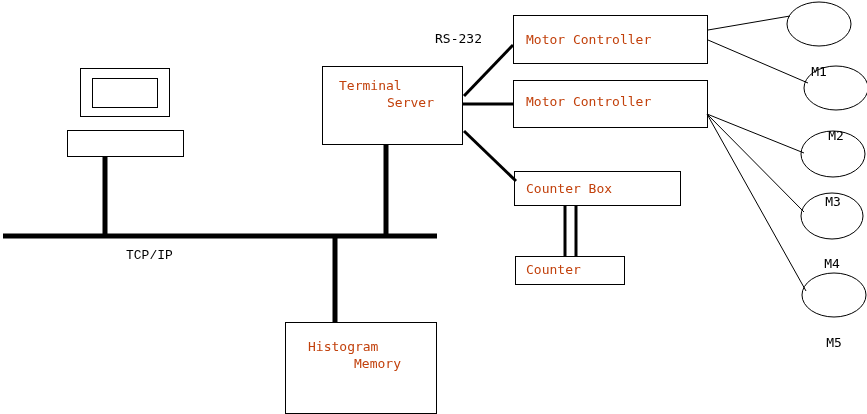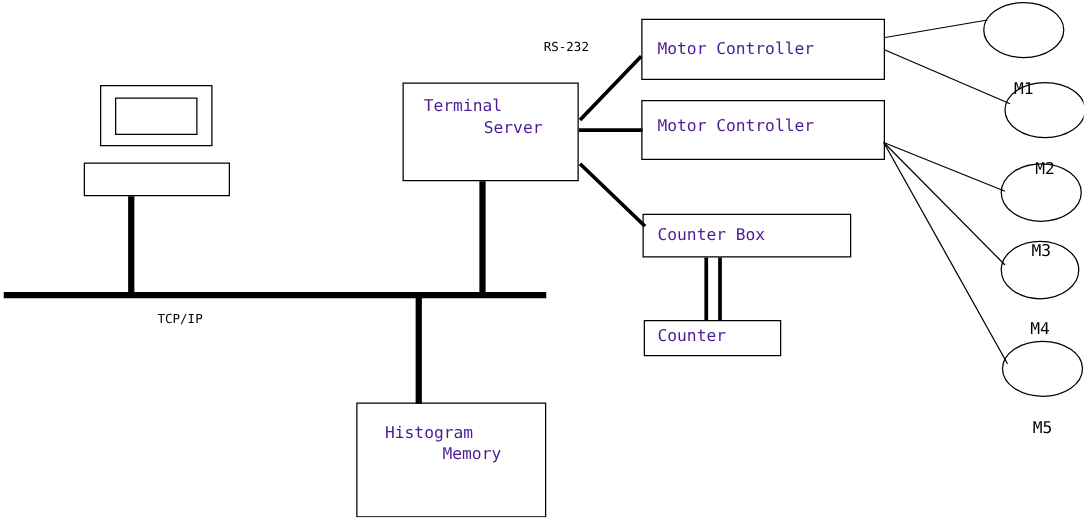--- a/index.html
+++ b/index.html
@@ -23,42 +23,42 @@
     height: 414px;
   }
   .node-box {
     position: absolute;
     border: 1px solid #000000;
     background: transparent;
     box-sizing: border-box;
   }
   .node-label {
     position: absolute;
-    color: #4c1d95;
+    color: #c2410c;
     font-family: "DejaVu Sans Mono", "Liberation Mono", monospace;
     font-size: 13px;
     line-height: 16px;
     white-space: pre;
     letter-spacing: 0px;
   }
   .ellipse-label {
     position: absolute;
     color: #000000;
     font-family: "DejaVu Sans Mono", "Liberation Mono", monospace;
     font-size: 13px;
     line-height: 14px;
     white-space: pre;
     text-align: center;
     margin-top: 48px;
   }
   .free-label {
     position: absolute;
     color: #000000;
     font-family: "DejaVu Sans Mono", "Liberation Mono", monospace;
-    font-size: 10px;
+    font-size: 13px;
     line-height: 15px;
     white-space: pre;
   }
 </style>
 </head>
 <body>
 
 <div id="diagram-root">
 
   <svg class="layer" viewBox="0 0 867 414">
@@ -114,21 +114,21 @@
 
   <div class="node-box" style="left:513px; top:80px; width:195px; height:48px;"></div>
   <div class="node-label" style="left:526px; top:94px;">Motor Controller</div>
 
   <div class="node-box" style="left:514px; top:171px; width:167px; height:35px;"></div>
   <div class="node-label" style="left:526px; top:181px;">Counter Box</div>
 
   <div class="node-box" style="left:515px; top:256px; width:110px; height:29px;"></div>
   <div class="node-label" style="left:526px; top:262px;">Counter</div>
 
-  <div class="free-label" style="left:126px; top:248px;">TCP/IP</div>
+  <div class="free-label" style="left:126px; top:248px;font-family:Liberation Mono, monospace;">TCP/IP</div>
 
   <div class="node-box" style="left:285px; top:322px; width:152px; height:92px;"></div>
   <div class="node-label" style="left:308px; top:339px;">Histogram</div>
   <div class="node-label" style="left:322px; top:356px;padding-left:32px;">Memory</div>
 
   <div class="ellipse-label" style="left:799px; top:17px; width:40px;">M1</div>
   <div class="ellipse-label" style="left:816px; top:81px; width:40px;">M2</div>
   <div class="ellipse-label" style="left:813px; top:147px; width:40px;">M3</div>
   <div class="ellipse-label" style="left:812px; top:209px; width:40px;">M4</div>
   <div class="ellipse-label" style="left:814px; top:288px; width:40px;">M5</div>

